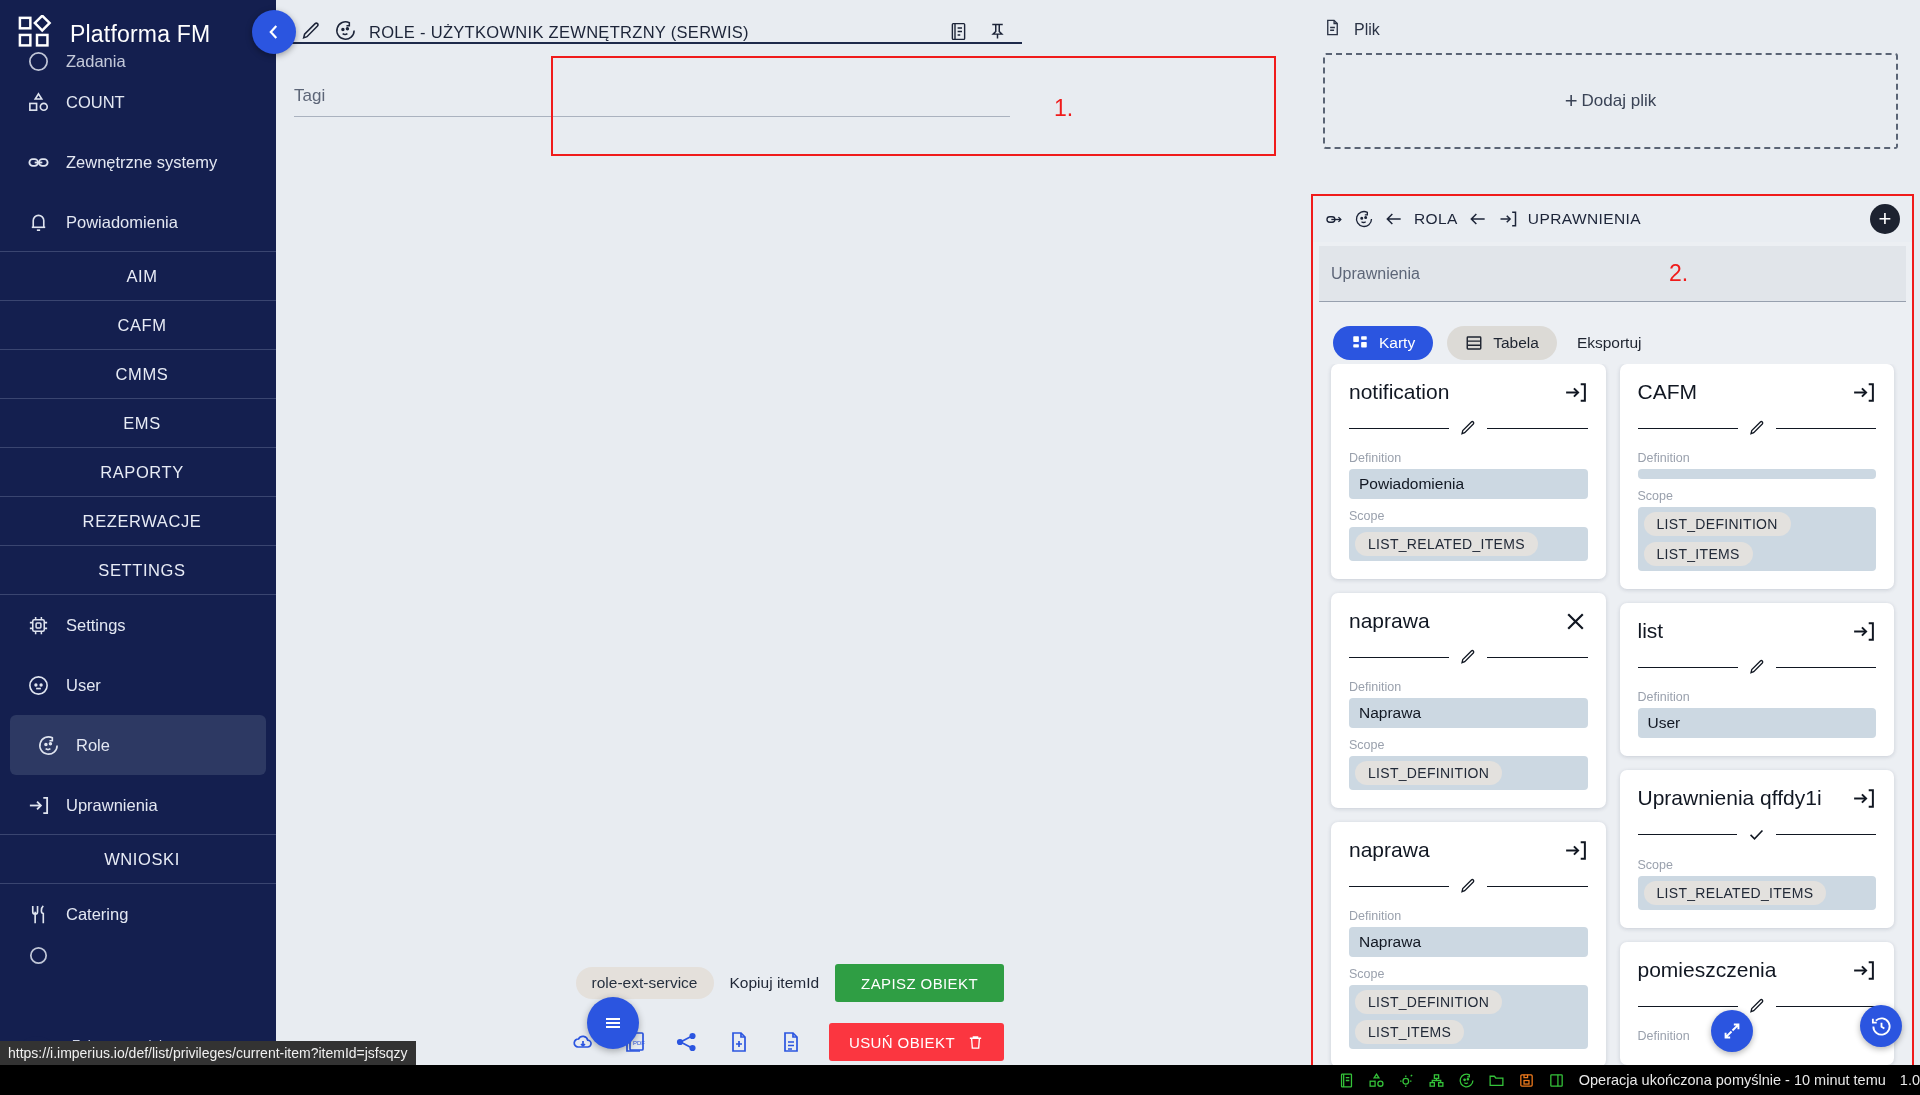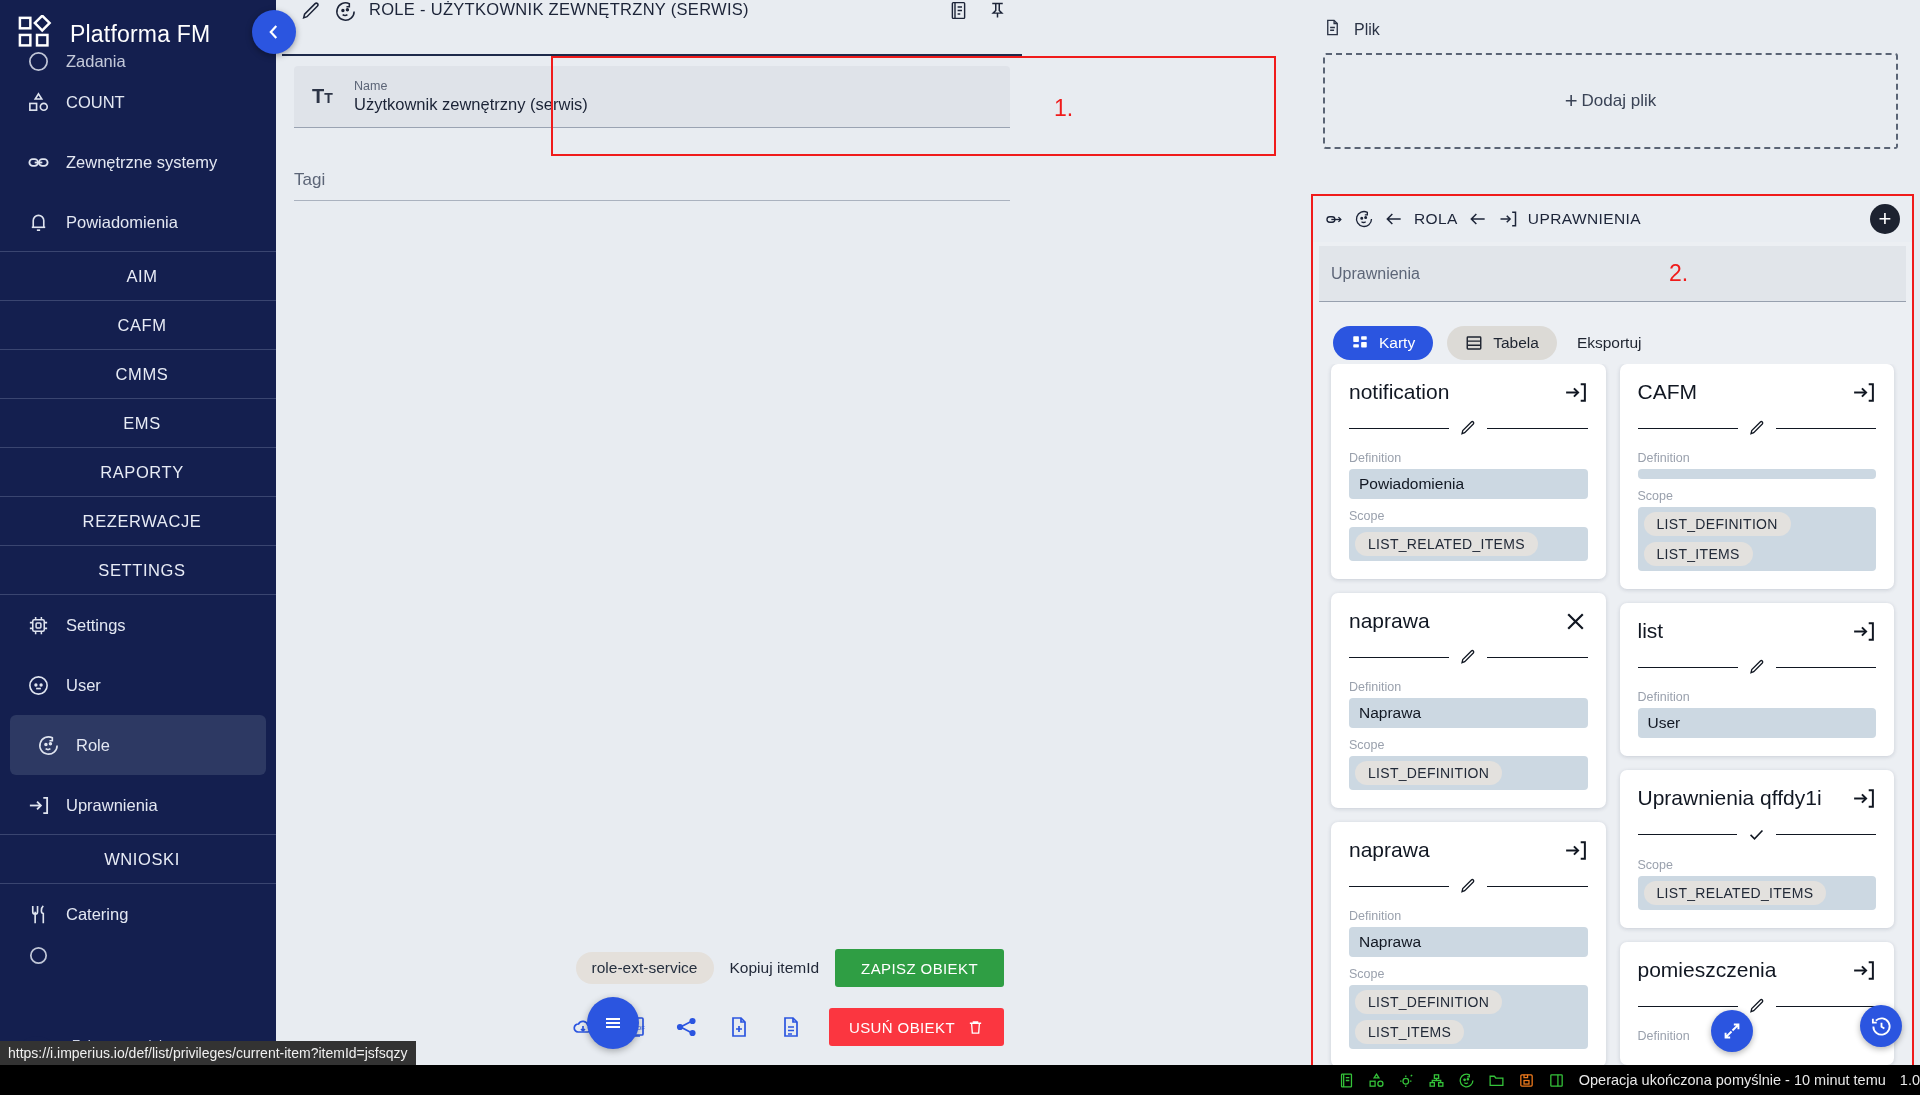--- a/index.html
+++ b/index.html
@@ -56,22 +56,22 @@
   }
 
   
   .main { flex: 1; position: relative; background: #e8ecf1; height: 1095px; }
 
   .left-pane {
     position: absolute; left: 6px; top: 0; width: 740px; bottom: 0;
     background: #e8ecf1;
   }
   .obj-header {
-    display: flex; align-items: flex-start; gap: 12px;
-    height: 56px; padding: 0 14px 0 18px;
+    display: flex; align-items: flex-end; gap: 12px;
+    height: 44px; padding: 0 14px 0 18px;
     border-bottom: 2px solid #1e2a4a;
   }
   .obj-title { font-size: 16.5px; letter-spacing: .3px; color: #1c2438; flex: 1; }
   .hdr-icons { display: flex; gap: 18px; align-items: center; }
   .icon-btn { cursor: pointer; display: flex; align-items: center; }
   .icon-btn svg { display: block; }
 
   .redbox1 {
     position: absolute; left: 275px; top: 56px; width: 725px; height: 100px;
     border: 2.5px solid #f01b1b; pointer-events: none; z-index: 25;
@@ -86,21 +86,21 @@
   .field-tt { font-size: 20px; font-weight: bold; color: #2c3446; width: 26px; }
   .field-label { font-size: 12.5px; color: #5c6577; margin-bottom: 2px; }
   .field-value { font-size: 16.5px; color: #1b2336; }
 
   .tagi {
     margin: 42px 12px 0 12px; font-size: 17px; color: #5c6577;
     padding-bottom: 10px; border-bottom: 1px solid #aab2bf;
   }
 
   .bottom-bar {
-    position: absolute; left: 0; right: 0; bottom: 35px; height: 118px;
+    position: absolute; left: 0; right: 0; bottom: 20px; height: 118px;
     display: flex; align-items: flex-start; justify-content: flex-end;
     padding-right: 18px; flex-wrap: wrap;
   }
   .bb-row1 { display: flex; align-items: center; gap: 16px; height: 52px; }
   .bb-row2 { display: flex; align-items: center; gap: 26px; height: 52px; width: 100%; justify-content: flex-end; }
   .chip-service {
     background: #e4e0db; border-radius: 16px; padding: 7px 16px;
     font-size: 15.5px; color: #26303f;
   }
   .txt-btn { font-size: 15.5px; color: #1f2636; cursor: pointer; }
@@ -427,27 +427,20 @@
             </svg>
           </span>
           <span class="icon-btn">
             <svg width="21" height="21" viewBox="0 0 24 24" fill="none" stroke="#1c2438" stroke-width="1.7">
               <path d="M6 4h12M10 4v8l-3 3h10l-3-3V4M12 15v5"></path>
             </svg>
           </span>
         </span>
       </div>
 
-      <div class="name-field">
-        <span class="field-tt">T<span style="font-size:14px">T</span></span>
-        <span>
-          <div class="field-label">Name</div>
-          <div class="field-value">Użytkownik zewnętrzny (serwis)</div>
-        </span>
-      </div>
 
       <div class="tagi">
         <span>Tagi</span>
       </div>
 
       <div class="bottom-bar">
         <div class="bb-row1">
           <span class="chip-service">role-ext-service</span>
           <span class="txt-btn">Kopiuj itemId</span>
           <button class="btn-green">ZAPISZ OBIEKT</button>

